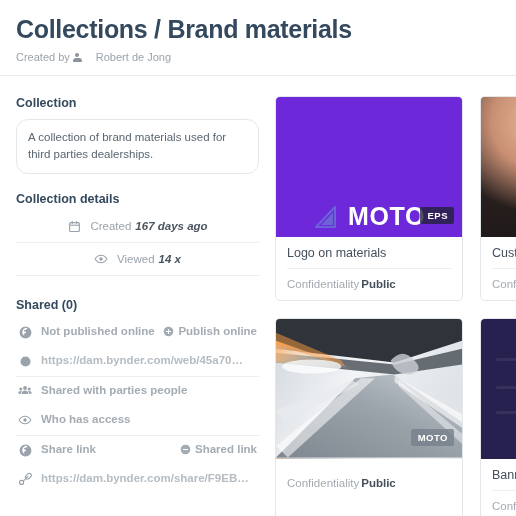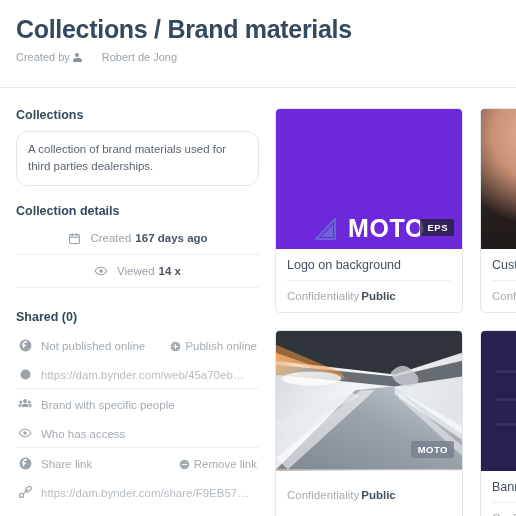--- a/index.html
+++ b/index.html
@@ -20,39 +20,39 @@
     width: 516px;
     height: 516px;
     overflow: hidden;
   }
 
   
   .header {
     padding: 14px 16px 10px 16px;
     border-bottom: 1px solid #e8eaed;
     box-sizing: border-box;
-    height: 88px;
+    height: 76px;
   }
   .page-title {
     font-size: 25px;
     font-weight: bold;
     letter-spacing: -0.3px;
     color: #34495e;
     line-height: 30px;
     margin: 0 0 7px 0;
     white-space: nowrap;
   }
   .byline {
     font-size: 11px;
     color: #9aa3ab;
     line-height: 13px;
     display: flex;
     align-items: center;
   }
-  .byline .author-name { margin-left: 20px; }
+  .byline .author-name { margin-left: 14px; }
   .person-icon {
     display: inline-block;
     width: 9px;
     height: 10px;
     position: relative;
     margin-left: 3px;
     vertical-align: -1px;
   }
   .person-icon::before {
     content: "";
@@ -108,45 +108,47 @@
     color: #9aa3ab;
     padding: 8px 2px 8px 2px;
     border-bottom: 1px solid #eceef0;
     min-height: 16px;
     justify-content: center;
   }
   .detail-row .strong {
     color: #4a5560;
     font-weight: bold;
     margin-left: 4px;
+    font-style: italic;
   }
   .detail-row .lbl { white-space: nowrap; }
   .detail-icon {
     width: 14px;
     height: 14px;
     flex: 0 0 14px;
     margin-right: 9px;
     display: inline-flex;
     align-items: center;
     justify-content: center;
     color: #9aa3ab;
   }
   .detail-icon svg { display: block; }
 
   .shared-head {
     margin-top: 22px;
     margin-bottom: 6px;
   }
   .shared-row {
     display: flex;
-    align-items: flex-end;
+    align-items: flex-start;
     font-size: 11.5px;
     color: #a4acb3;
     padding: 7px 2px;
     min-height: 15px;
+    font-weight: bold;
   }
   .shared-row.sep { border-bottom: 1px solid #eceef0; }
   .shared-row .url {
     color: #b5bcc2;
     overflow: hidden;
     white-space: nowrap;
     text-overflow: ellipsis;
     max-width: 208px;
   }
   .shared-row .spacer { flex: 1 1 auto; }
@@ -290,21 +292,21 @@
       <span>Created by</span>
       <span class="person-icon"></span>
       <span class="author-name">Robert de Jong</span>
     </div>
   </div>
 
   <div class="body">
 
     <div class="left-col">
 
-      <div class="section-title">Collections</div>
+      <div class="section-title">Collection</div>
       <div class="description-box">A collection of brand materials used for third parties dealerships.</div>
 
       <div class="section-title details">Collection details</div>
 
       <div class="detail-row">
         <span class="detail-icon">
           <svg width="13" height="13" viewBox="0 0 16 16" fill="none" stroke="currentColor" stroke-width="1.4">
             <rect x="2" y="3.2" width="12" height="11" rx="1.3"></rect>
             <path d="M2 6.4h12"></path>
             <path d="M5.2 1.8v2.4M10.8 1.8v2.4" stroke-linecap="round"></path>
@@ -359,21 +361,21 @@
         <span class="detail-icon">
           <svg width="14" height="14" viewBox="0 0 18 18" fill="currentColor">
             <circle cx="9" cy="5.2" r="2.5"></circle>
             <circle cx="3.6" cy="6.4" r="2"></circle>
             <circle cx="14.4" cy="6.4" r="2"></circle>
             <path d="M9 8.4c-2.4 0-4 1.3-4 2.9v1.5h8v-1.5c0-1.6-1.6-2.9-4-2.9z"></path>
             <path d="M3.6 9c-1.8 0-3.1 1-3.1 2.2v1.4H4.2V11c0-.7.3-1.4.8-1.9a4 4 0 0 0-1.4-.1z"></path>
             <path d="M14.4 9c1.8 0 3.1 1 3.1 2.2v1.4H13.8V11c0-.7-.3-1.4-.8-1.9a4 4 0 0 1 1.4-.1z"></path>
           </svg>
         </span>
-        <span class="lbl">Brand with specific people</span>
+        <span class="lbl">Shared with parties people</span>
       </div>
 
       <div class="shared-row sep">
         <span class="detail-icon">
           <svg width="14" height="14" viewBox="0 0 18 18" fill="none" stroke="currentColor" stroke-width="1.3">
             <path d="M1.4 9S4.3 4.2 9 4.2 16.6 9 16.6 9 13.7 13.8 9 13.8 1.4 9 1.4 9z"></path>
             <circle cx="9" cy="9" r="2.2" fill="currentColor" stroke="none"></circle>
           </svg>
         </span>
         <span class="lbl">Who has access</span>
@@ -387,21 +389,21 @@
         </span>
         <span class="lbl">Share link</span>
         <span class="spacer"></span>
         <span class="action-link">
           <span class="act-ico">
             <svg width="11" height="11" viewBox="0 0 16 16" fill="currentColor">
               <circle cx="8" cy="8" r="7"></circle>
               <path d="M4.3 7.25h7.4v1.5H4.3z" fill="#ffffff"></path>
             </svg>
           </span>
-          <span>Remove link</span>
+          <span>Shared link</span>
         </span>
       </div>
 
       <div class="shared-row">
         <span class="detail-icon">
           <svg width="14" height="14" viewBox="0 0 18 18" fill="none" stroke="currentColor" stroke-width="1.5">
             <circle cx="4.6" cy="13.4" r="2.6"></circle>
             <path d="M7.4 11.2l5.2-5.2" stroke-linecap="round"></path>
             <path d="M10.4 4.6l2.2-2.2a2.6 2.6 0 0 1 3.7 3.7l-2.2 2.2a2.6 2.6 0 0 1-3.7-3.7z"></path>
           </svg>
@@ -419,21 +421,21 @@
             <div class="moto-lockup">
               <svg class="moto-mark" width="26" height="26" viewBox="0 0 26 26">
                 <path d="M22 3 L22 23 L3 23 Z" fill="none" stroke="#6c63d8" stroke-width="2.1" stroke-linejoin="round"></path>
                 <path d="M20 8.5 L20 21 L8 21 Z" fill="#6c63d8"></path>
               </svg>
               <span class="moto-word">MOTO</span>
             </div>
             <span class="badge">EPS</span>
           </div>
           <div class="card-body">
-            <div class="card-title">Logo on background</div>
+            <div class="card-title">Logo on materials</div>
             <div class="card-meta">
               <span>Confidentiality</span><span class="val">Public</span>
             </div>
           </div>
         </div>
 
         <div class="card">
           <div class="thumb thumb-person">
             
           </div>

